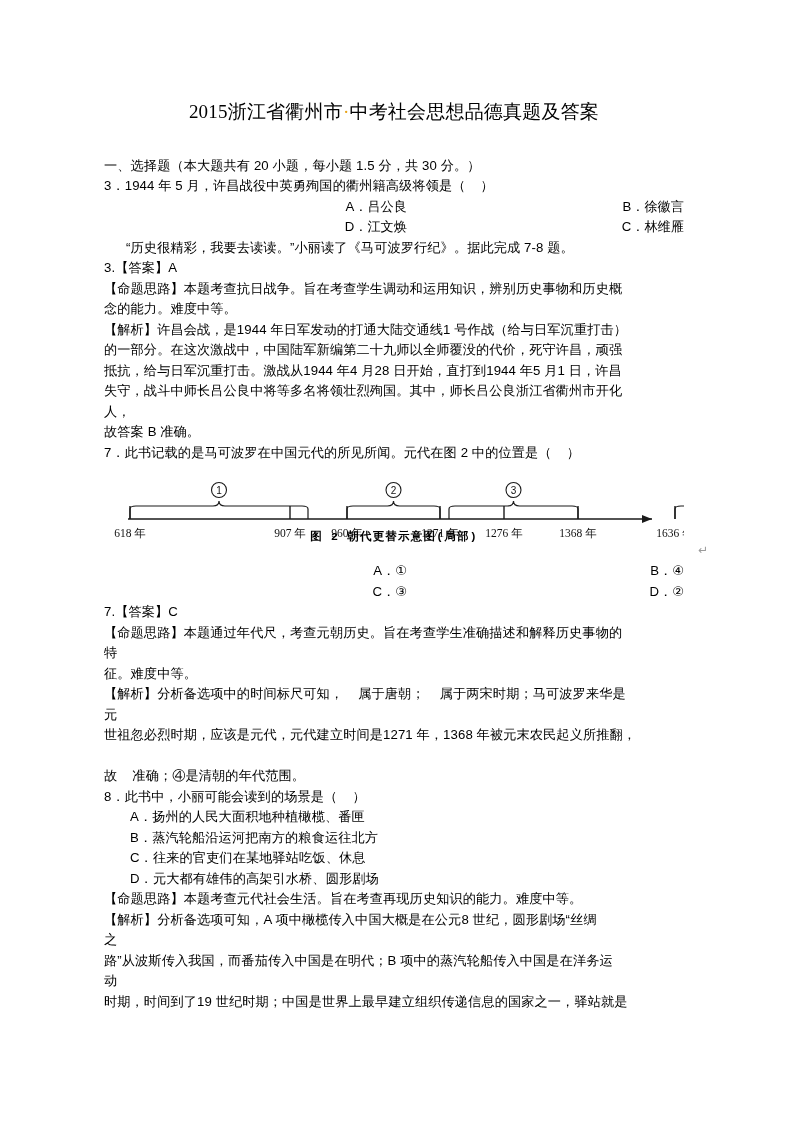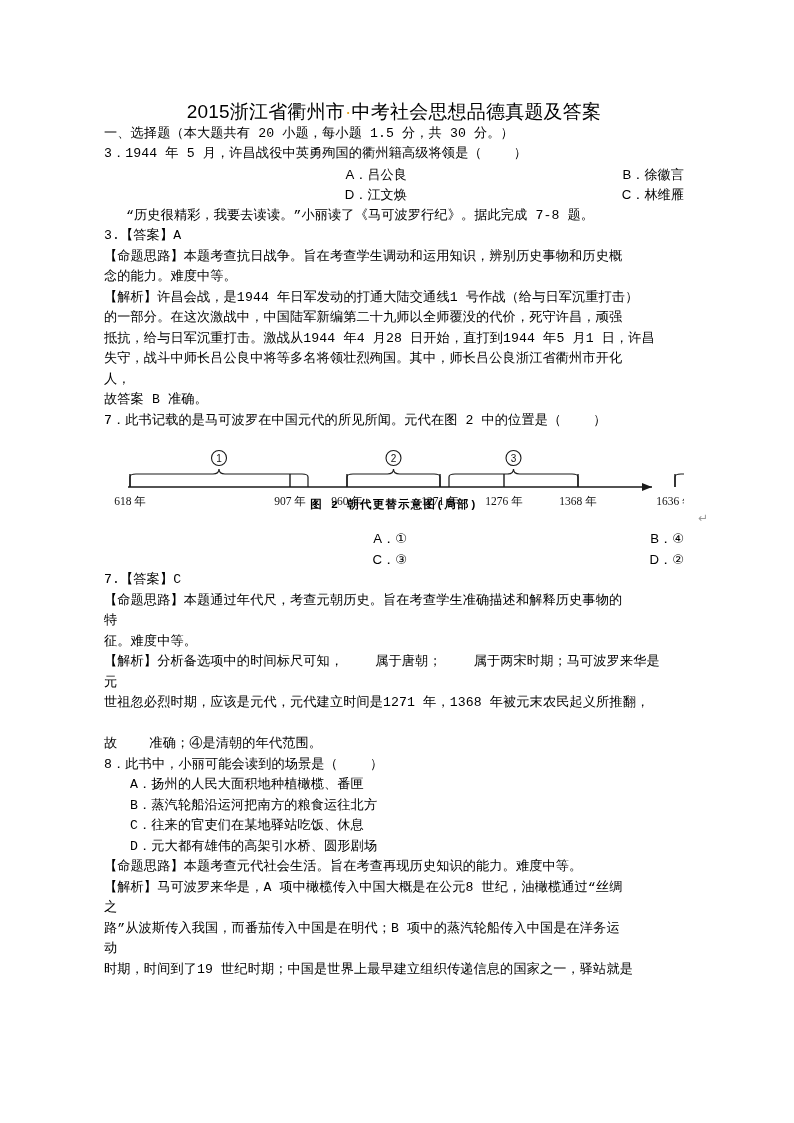--- a/index.html
+++ b/index.html
@@ -23,40 +23,40 @@
     padding: 0;
   }
   .content {
     position: absolute;
     left: 104px;
     top: 100px;
     width: 580px;
   }
 
   .doc-title {
-    font-family: Liberation Sans, sans-serif;
+    font-family: Liberation Serif, serif;
     font-size: 19px;
     font-weight: normal;
     text-align: center;
     letter-spacing: 0.2px;
-    margin: 0 0 0 0;
+    margin: 0 0 32px 0;
     line-height: 1.25;
     white-space: nowrap;
   }
   .doc-title .dot {
     color: #e8a317;
   }
 
   p.line {
     margin: 0;
     font-size: 13.2px;
     line-height: 20.5px;
     letter-spacing: 0.1px;
     white-space: pre-wrap;
-    font-family: Liberation Mono, monospace;
+    font-family: Liberation Sans, sans-serif;
   }
   p.line.indent1 { padding-left: 26px; }
   p.line.indent-q { padding-left: 22px; }
 
   
   .opt-row {
     display: flex;
     font-size: 13.2px;
     line-height: 20.5px;
     padding-left: 26px;
@@ -191,20 +191,20 @@
     <p class="line">世祖忽必烈时期，应该是元代，元代建立时间是1271 年，1368 年被元末农民起义所推翻，</p>
     <p class="line">&nbsp;</p>
     <p class="line">故    准确；④是清朝的年代范围。</p>
 
     <p class="line">8．此书中，小丽可能会读到的场景是（    ）</p>
     <p class="line indent1">A．扬州的人民大面积地种植橄榄、番匣</p>
     <p class="line indent1">B．蒸汽轮船沿运河把南方的粮食运往北方</p>
     <p class="line indent1">C．往来的官吏们在某地驿站吃饭、休息</p>
     <p class="line indent1">D．元大都有雄伟的高架引水桥、圆形剧场</p>
     <p class="line">【命题思路】本题考查元代社会生活。旨在考查再现历史知识的能力。难度中等。</p>
-    <p class="line">【解析】马可波罗来华是，A 项中橄榄传入中国大概是在公元8 世纪，油橄榄通过“丝绸</p>
+    <p class="line">【解析】分析备选项可知，A 项中橄榄传入中国大概是在公元8 世纪，圆形剧场“丝绸</p>
     <p class="line">之</p>
     <p class="line">路”从波斯传入我国，而番茄传入中国是在明代；B 项中的蒸汽轮船传入中国是在洋务运</p>
     <p class="line">动</p>
     <p class="line">时期，时间到了19 世纪时期；中国是世界上最早建立组织传递信息的国家之一，驿站就是</p>
 
   </div>
 </div>
 
 </body></html>

